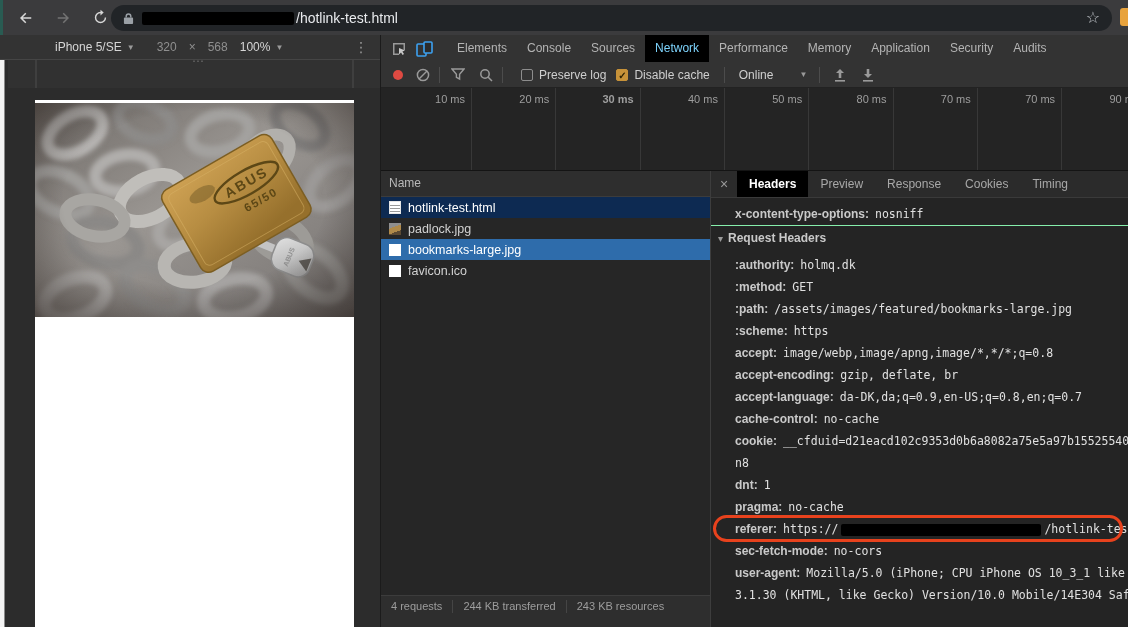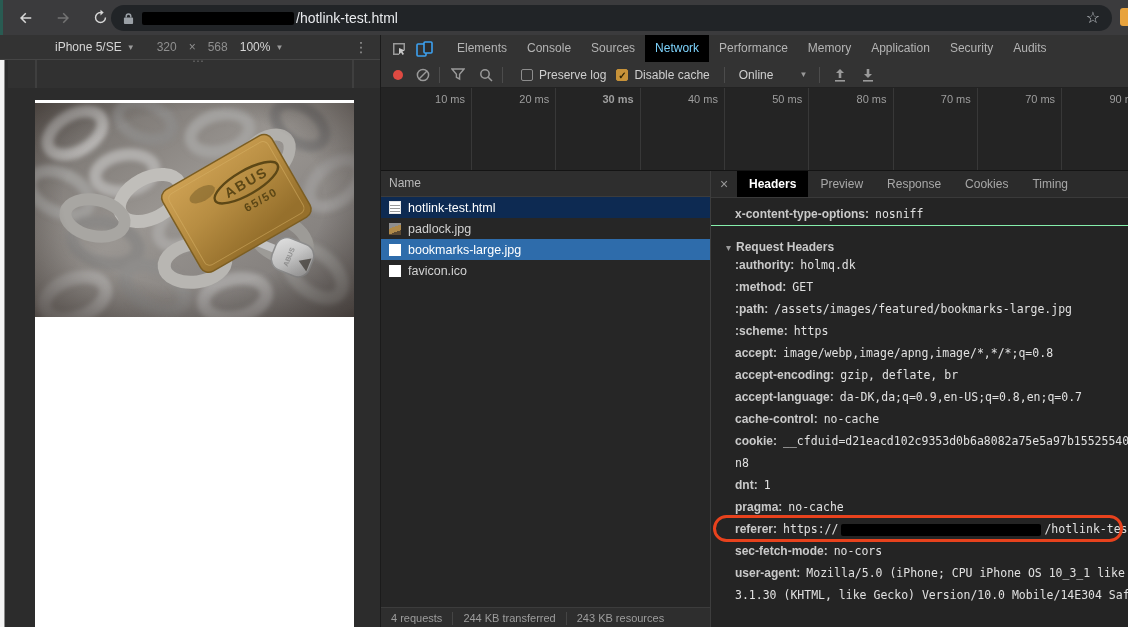--- a/index.html
+++ b/index.html
@@ -53,36 +53,36 @@
   
   #dt-left{position:absolute;left:0;top:136px;width:330px;height:456px;background:#262626;border-right:1px solid #3d3d3d;box-sizing:border-box;}
   #name-header{height:25px;line-height:25px;padding-left:8px;background:#2e2e2e;border-bottom:1px solid #3c3c3c;color:#b9b9b9;font-size:12px;}
   .req-row{height:21px;display:flex;align-items:center;padding-left:8px;font-size:12.5px;color:#d2d2d2;white-space:nowrap;}
   .req-row.sel-inactive{background:#0d2a52;color:#fff;}
   .req-row.sel-active{background:#2e6cab;color:#fff;}
   .ric{width:12px;height:13px;margin-right:7px;flex:0 0 auto;}
   .ric.document{background:linear-gradient(#fff 0 3px,#9a9a9a 3px 4px,#fff 4px 6px,#9a9a9a 6px 7px,#fff 7px 9px,#9a9a9a 9px 10px,#fff 10px 100%);border:1px solid #e6e6e6;box-sizing:border-box;}
   .ric.image-blank{background:#fff;height:12px;}
   .ric.image-thumb{height:12px;background:linear-gradient(160deg,#8f8f8f 0 35%,#b08a4a 35% 70%,#5c4a33 70% 100%);}
-  #list-status{position:absolute;left:0;right:0;bottom:0;height:20px;background:#2e2e2e;border-top:1px solid #3c3c3c;
+  #list-status{position:absolute;left:0;right:0;bottom:0;height:32px;background:#2e2e2e;border-top:1px solid #3c3c3c;
     display:flex;align-items:flex-start;padding-top:4px;font-size:11px;color:#9d9d9d;box-sizing:border-box;}
   #list-status .st-item{padding:0 10px;white-space:nowrap;}
   #list-status .st-sep{width:1px;height:13px;background:#454545;}
   
   #dt-right{position:absolute;left:330px;top:136px;width:418px;height:456px;background:#242424;}
   #d-tabbar{height:27px;background:#2b2b2b;border-bottom:1px solid #3a3a3a;display:flex;align-items:stretch;box-sizing:border-box;}
   #d-close{width:26px;line-height:26px;text-align:center;color:#9a9a9a;font-size:14px;}
   .d-tab{padding:0 12px;line-height:27px;font-size:12px;color:#a8a8a8;white-space:nowrap;}
   .d-tab.active{background:#000;color:#fff;font-weight:bold;}
   #d-content{position:absolute;left:0;right:0;top:27px;bottom:0;overflow:hidden;padding-top:5px;}
   .hline{height:22px;line-height:22px;padding-left:24px;white-space:nowrap;position:relative;
     font-family:"DejaVu Sans Mono",monospace;font-size:11.5px;color:#e0e0e0;}
   .hline.divider{border-bottom:1px solid #86efac;}
   .hname{font-family:"Liberation Sans",sans-serif;font-weight:bold;font-size:12px;color:#c9c9c9;margin-right:6px;}
-  .hsection{height:24px;line-height:34px;padding-left:7px;margin-top:4px;font-size:12px;font-weight:bold;color:#c9c9c9;margin-left:8px;}
+  .hsection{height:24px;line-height:16px;padding-left:7px;margin-top:4px;font-size:12px;font-weight:bold;color:#c9c9c9;}
   .hsection .tri{color:#9a9a9a;font-size:10px;margin-right:5px;font-weight:normal;}
   .annot{position:absolute;left:2px;right:6px;top:-3px;height:27px;border:3px solid #e8421d;border-radius:14px;box-sizing:border-box;pointer-events:none;}
 </style>
 </head>
 <body>
 
 <div id="screen">
 
   <div id="top-chrome">
     <div class="nav-ic">

